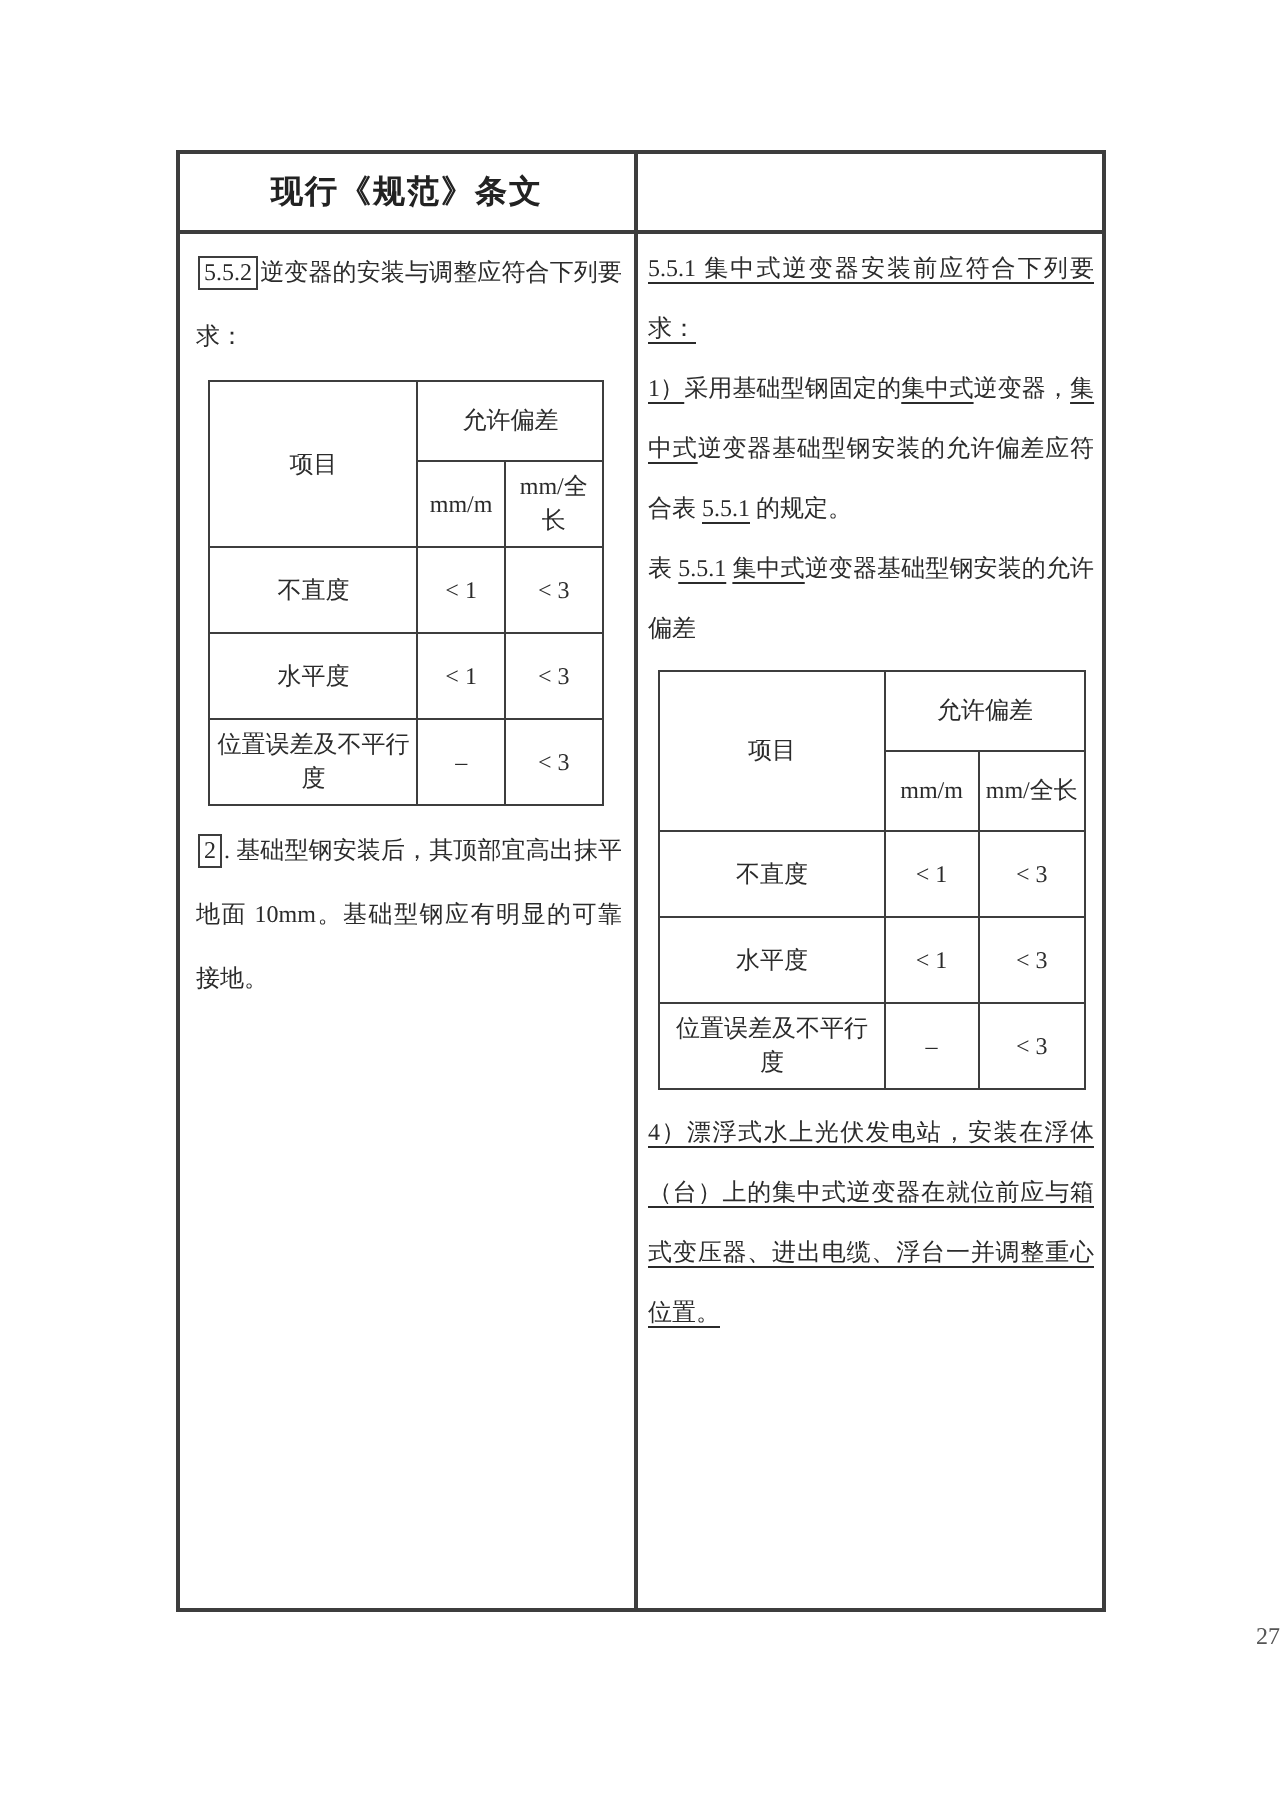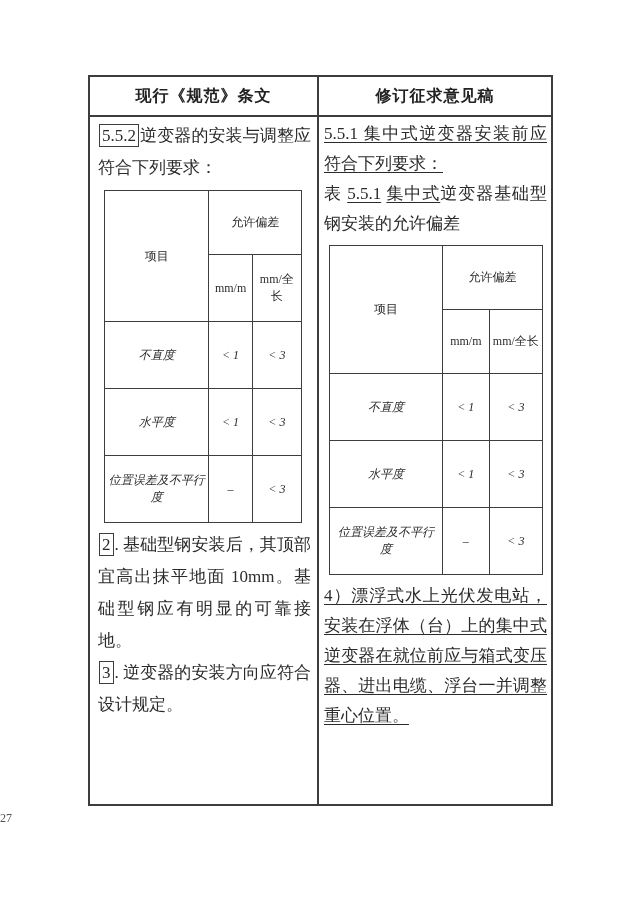--- a/index.html
+++ b/index.html
@@ -21,60 +21,59 @@
     letter-spacing:1px;
   }
   .head-cell.left{width:229px;border-right:2px solid #3d3d3d;}
   .head-cell.right{flex:1;}
 
   .body-row{flex:1;display:flex;min-height:0;}
   .col{box-sizing:border-box;overflow:hidden;}
   .col-left{width:229px;border-right:2px solid #3d3d3d;padding:3px 6px 0 8px;}
   .col-right{flex:1;padding:2px 4px 0 5px;border-radius:19px;}
 
-  .para{margin:0;font-size:17px;color:#2b2b2b;text-align:justify;}
+  .para{margin:0;font-size:12px;color:#2b2b2b;text-align:justify;}
   .col-left .para{line-height:32px;}
   .col-right .para{line-height:30px;}
 
   .seg-plain{}
   .seg-boxed{
     border:1px solid #3d3d3d;padding:0 2px;margin:0 1px;
     display:inline-block;line-height:1.25;
   }
   .seg-underline{text-decoration:underline;text-underline-offset:3px;text-decoration-thickness:1px;}
 
   table.inner{
     border-collapse:collapse;table-layout:fixed;
     font-size:12px;color:#2b2b2b;background:#ffffff;
   }
   .col-left table.inner{width:198px;margin:6px 0 6px 6px;}
   .col-right table.inner{width:214px;margin:6px 0 6px 5px;}
   table.inner td{
-    border:1px solid #3d3d3d;text-align:center;vertical-align:middle;padding:16px 2px;
+    border:1px solid #3d3d3d;text-align:center;vertical-align:middle;padding:4px 2px;
   }
   table.inner tr.hrow td{height:31px;}
-  table.inner tr.drow td{height:34px;font-style:italic;}
+  table.inner tr.drow td{height:34px;}
   table.inner col.c1{width:53%;}
   table.inner col.c2{width:22%;}
   table.inner col.c3{width:25%;}
 
   .page-number{
     position:absolute;left:0;top:811px;width:640px;
-    text-align:left;font-size:12px;color:#555555;
+    text-align:right;font-size:12px;color:#555555;
   }
 </style>
 </head>
 <body>
 
 <div class="page">
   <div class="outer">
 
     <div class="head-row">
       <div class="head-cell left">现行《规范》条文</div>
-      <div class="head-cell right">修订征求意见稿</div>
     </div>
 
     <div class="body-row">
 
       <div class="col col-left">
         <div>
             <p class="para"><span class="seg-boxed">5.5.2</span><span class="seg-plain">逆变器的安装与调整应符合下列要求：</span></p>
           </div>
 
         <table class="inner">
@@ -107,27 +106,27 @@
               <tr class="drow">
                 <td>位置误差及不平行度</td>
                 <td>–</td>
                 <td>&lt; 3</td>
               </tr>
             </tbody>
         </table>
 
         <div>
             <p class="para"><span class="seg-boxed">2</span><span class="seg-plain">. 基础型钢安装后，其顶部宜高出抹平地面 10mm。基础型钢应有明显的可靠接地。</span></p>
-            <p class="para"><span class="seg-boxed">3</span><span class="seg-plain">. 逆变器的安装方向应符合设计规定。</span></p>
           </div>
       </div>
 
       <div class="col col-right">
         <div>
             <p class="para"><span class="seg-underline">5.5.1 集中式逆变器安装前应符合下列要求：</span></p>
+            <p class="para"><span class="seg-underline">1）</span><span class="seg-plain">采用基础型钢固定的</span><span class="seg-underline">集中式</span><span class="seg-plain">逆变器，</span><span class="seg-underline">集中式</span><span class="seg-plain">逆变器基础型钢安装的允许偏差应符合表 </span><span class="seg-underline">5.5.1</span><span class="seg-plain"> 的规定。</span></p>
             <p class="para"><span class="seg-plain">表 </span><span class="seg-underline">5.5.1</span><span class="seg-plain"> </span><span class="seg-underline">集中式</span><span class="seg-plain">逆变器基础型钢安装的允许偏差</span></p>
           </div>
 
         <table class="inner">
           <colgroup>
               <col class="c1">
               <col class="c2">
               <col class="c3">
             </colgroup>
           <tbody>

